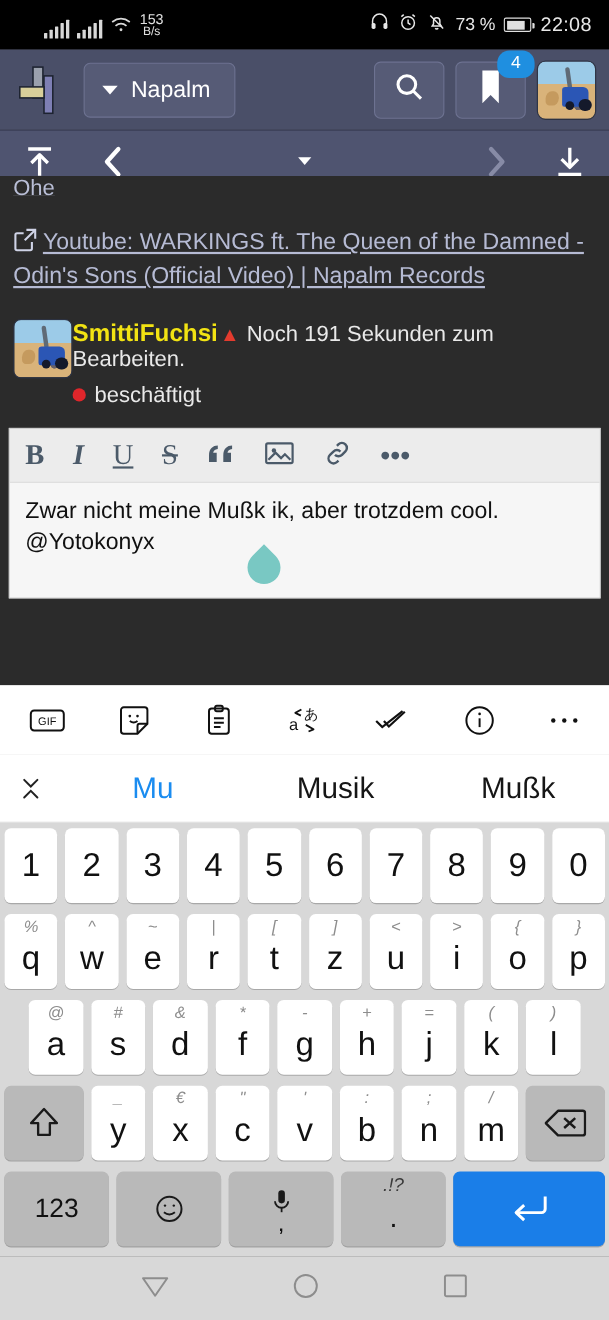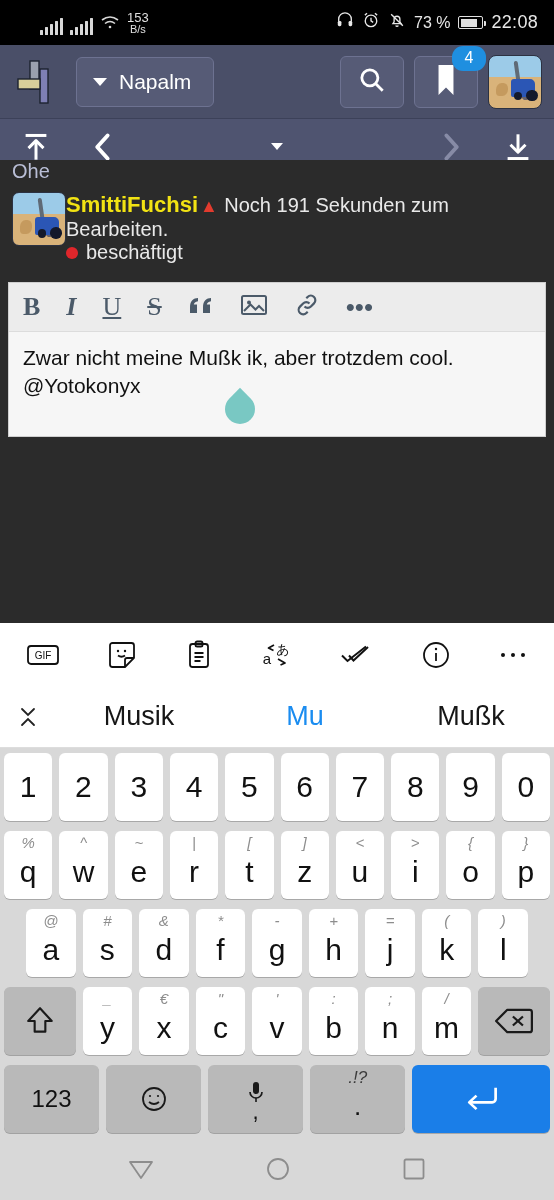--- a/index.html
+++ b/index.html
@@ -108,21 +108,21 @@
     text-decoration: underline; text-underline-offset: 3px;
   }
   .ext-ico { display: inline-block; vertical-align: -3px; margin-right: 5px; }
 
   .postrow { display: flex; padding: 14px 12px 8px 12px; }
   .post-avatar { width: 54px; height: 54px; border-radius: 7px; flex: none; }
   .post-meta { flex: 1; min-width: 0; }
   .uname { color: #f2e313; font-weight: bold; font-size: 22px; }
   .warn { color: #e33b2e; font-size: 18px; margin: 0 2px; }
   .editnote { color: #e9e9e9; font-size: 20px; }
-  .statusline { display: flex; align-items: center; gap: 8px; margin-top: 0; }
+  .statusline { display: flex; align-items: center; gap: 8px; margin-top: 9px; }
   .reddot { width: 12px; height: 12px; border-radius: 50%; background: #e0262b; }
   .statustxt { color: #e9e9e9; font-size: 20px; }
 
   
   .editor { margin: 10px 8px 0 8px; background: #f4f4f4; border: 1px solid #cfcfcf; }
   .fmtbar {
     display: flex; align-items: center; gap: 26px; padding: 10px 14px;
     background: #ececec; border-bottom: 1px solid #dcdcdc; color: #4b5a69;
   }
   .fmt { font-size: 26px; color: #4b5a69; line-height: 1; }
@@ -305,20 +305,29 @@
         <path d="M13 2v15"></path>
           <path d="M6.5 11 13 17.5 19.5 11" stroke-linejoin="round"></path>
           <path d="M4 23h18"></path>
       </svg>
     </div>
   </div>
 
   <div class="content">
     <div class="clipped">Ohe</div>
 
+    <div class="linkblock">
+      <span class="ext-ico">
+        <svg width="22" height="22" viewBox="0 0 22 22" fill="none" stroke="#cfd3e6" stroke-width="1.9">
+          <path d="M12 2h8v8"></path>
+            <path d="M20 2 10.5 11.5"></path>
+            <path d="M17 13v6a1.5 1.5 0 0 1-1.5 1.5H3.5A1.5 1.5 0 0 1 2 19V6.5A1.5 1.5 0 0 1 3.5 5h6"></path>
+        </svg>
+      </span><span>Youtube: WARKINGS ft. The Queen of the Damned - Odin's Sons (Official Video) | Napalm Records</span>
+    </div>
 
     <div class="postrow">
       <div class="avatar-img post-avatar">
         <span class="smoke"></span>
           <span class="dust"></span>
           <span class="tractor"></span>
         <span class="wheel w1"></span>
           <span class="wheel w2"></span>
       </div>
       <div class="post-meta">
@@ -423,22 +432,22 @@
       </span>
     </div>
 
     <div class="predbar">
       <span class="pred-close">
         <svg width="22" height="26" viewBox="0 0 22 26" fill="none" stroke="#222" stroke-width="1.8" stroke-linecap="round">
           <path d="M5 5 11 11 17 5"></path>
             <path d="M5 21 11 15 17 21"></path>
         </svg>
       </span>
+      <span class="pred active">Mu</span>
       <span class="pred">Musik</span>
-      <span class="pred active">Mu</span>
       <span class="pred">Mußk</span>
     </div>
 
     <div class="krow">
       <span class="key">1</span>
       <span class="key">2</span>
       <span class="key">3</span>
       <span class="key">4</span>
       <span class="key">5</span>
       <span class="key">6</span>

